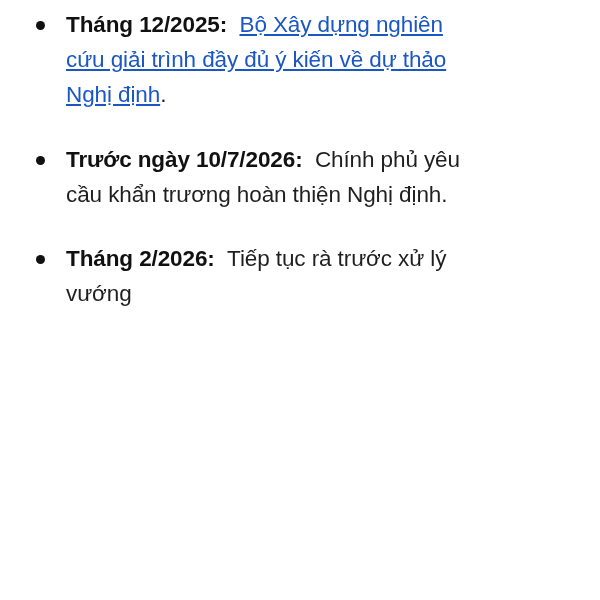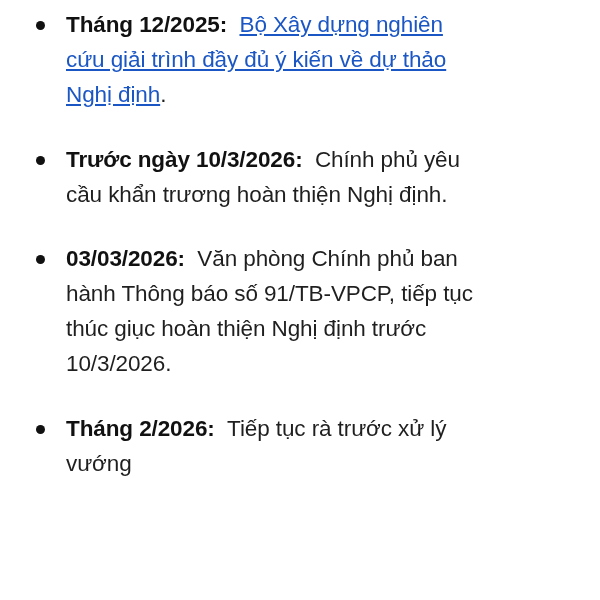--- a/index.html
+++ b/index.html
@@ -66,29 +66,24 @@
 
     <li>
       <span class="bullet"></span>
       <span class="lead">Tháng 12/2025:</span>
       <span>&nbsp;</span><a class="link" href="#">Bộ Xây dựng nghiên cứu giải trình đầy đủ ý kiến về dự thảo Nghị định</a><span class="rest">.</span>
     </li>
 
 
     <li>
       <span class="bullet"></span>
-      <span class="lead">Trước ngày 10/3/2026:</span>
+      <span class="lead">Trước ngày 10/7/2026:</span>
       <span>&nbsp;</span><span class="rest">Chính phủ yêu cầu khẩn trương hoàn thiện Nghị định.</span>
     </li>
 
-    <li>
-      <span class="bullet"></span>
-      <span class="lead">03/03/2026:</span>
-      <span>&nbsp;</span><span class="rest">Văn phòng Chính phủ ban hành Thông báo số 91/TB-VPCP, tiếp tục thúc giục hoàn thiện Nghị định trước 10/3/2026.</span>
-    </li>
 
     <li>
       <span class="bullet"></span>
       <span class="lead">Tháng 2/2026:</span>
       <span>&nbsp;</span><span class="rest">Tiếp tục rà trước xử lý vướng</span>
     </li>
 
   </ul>
 </div>
 

